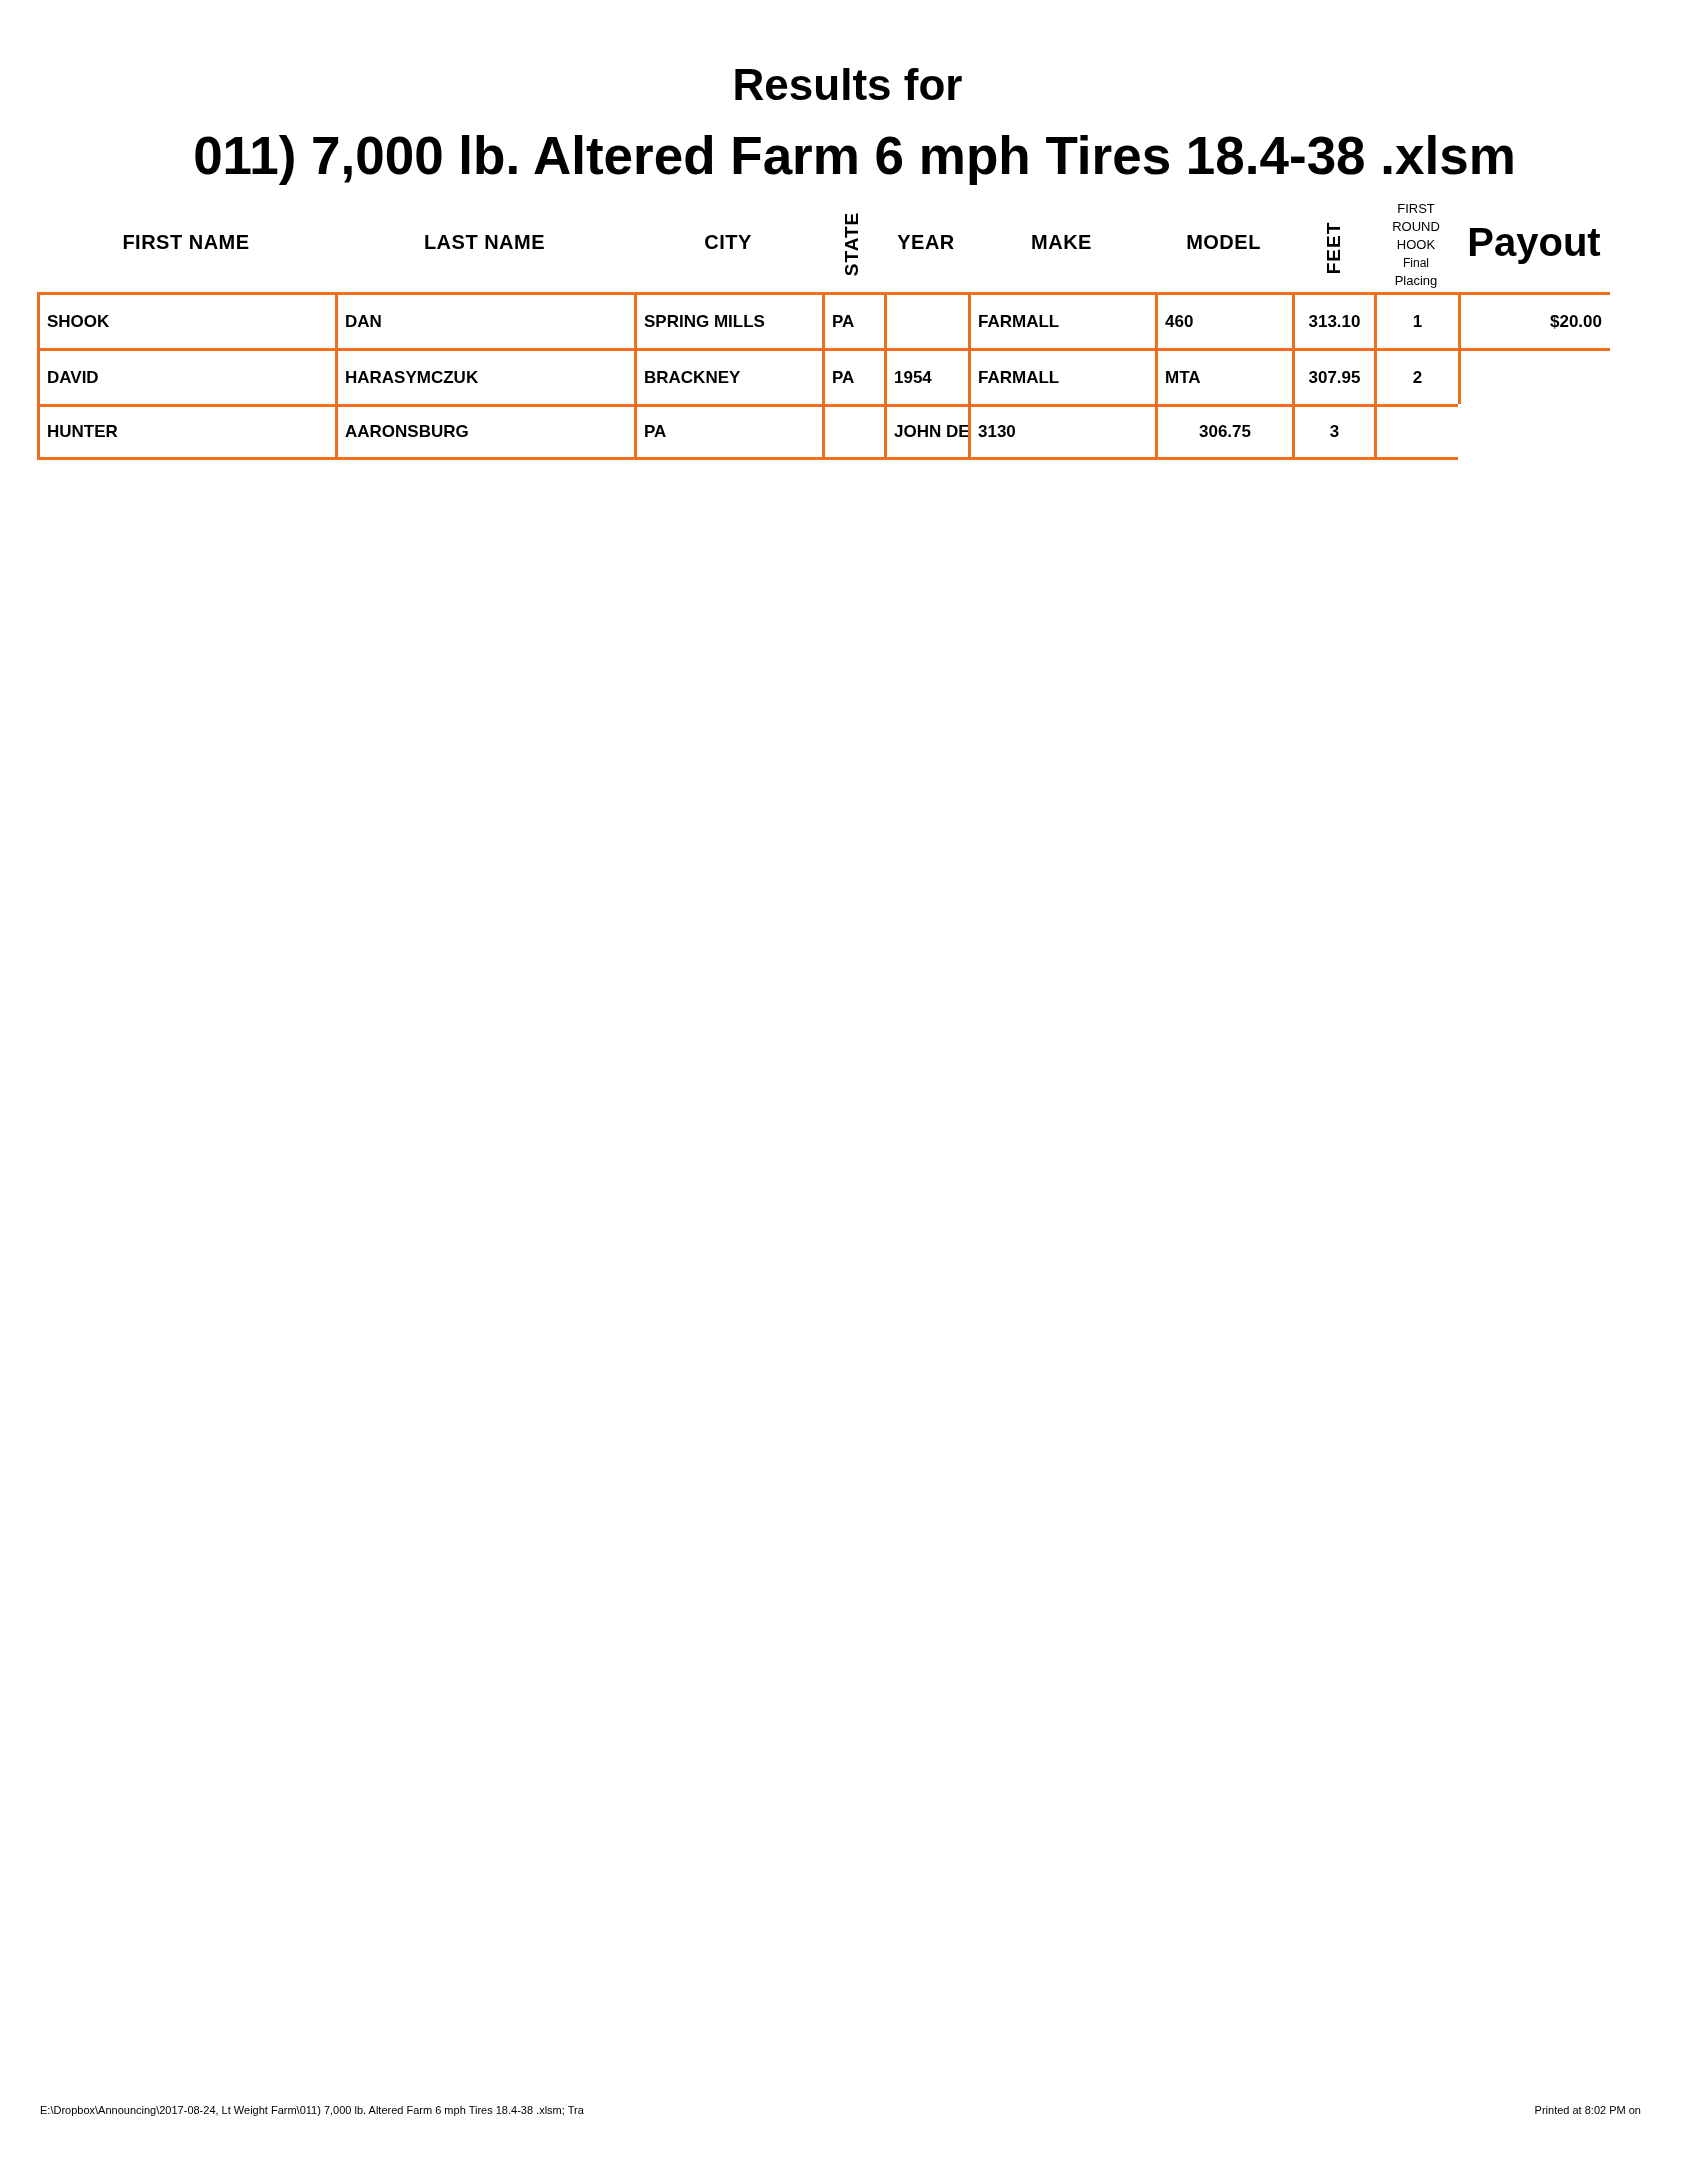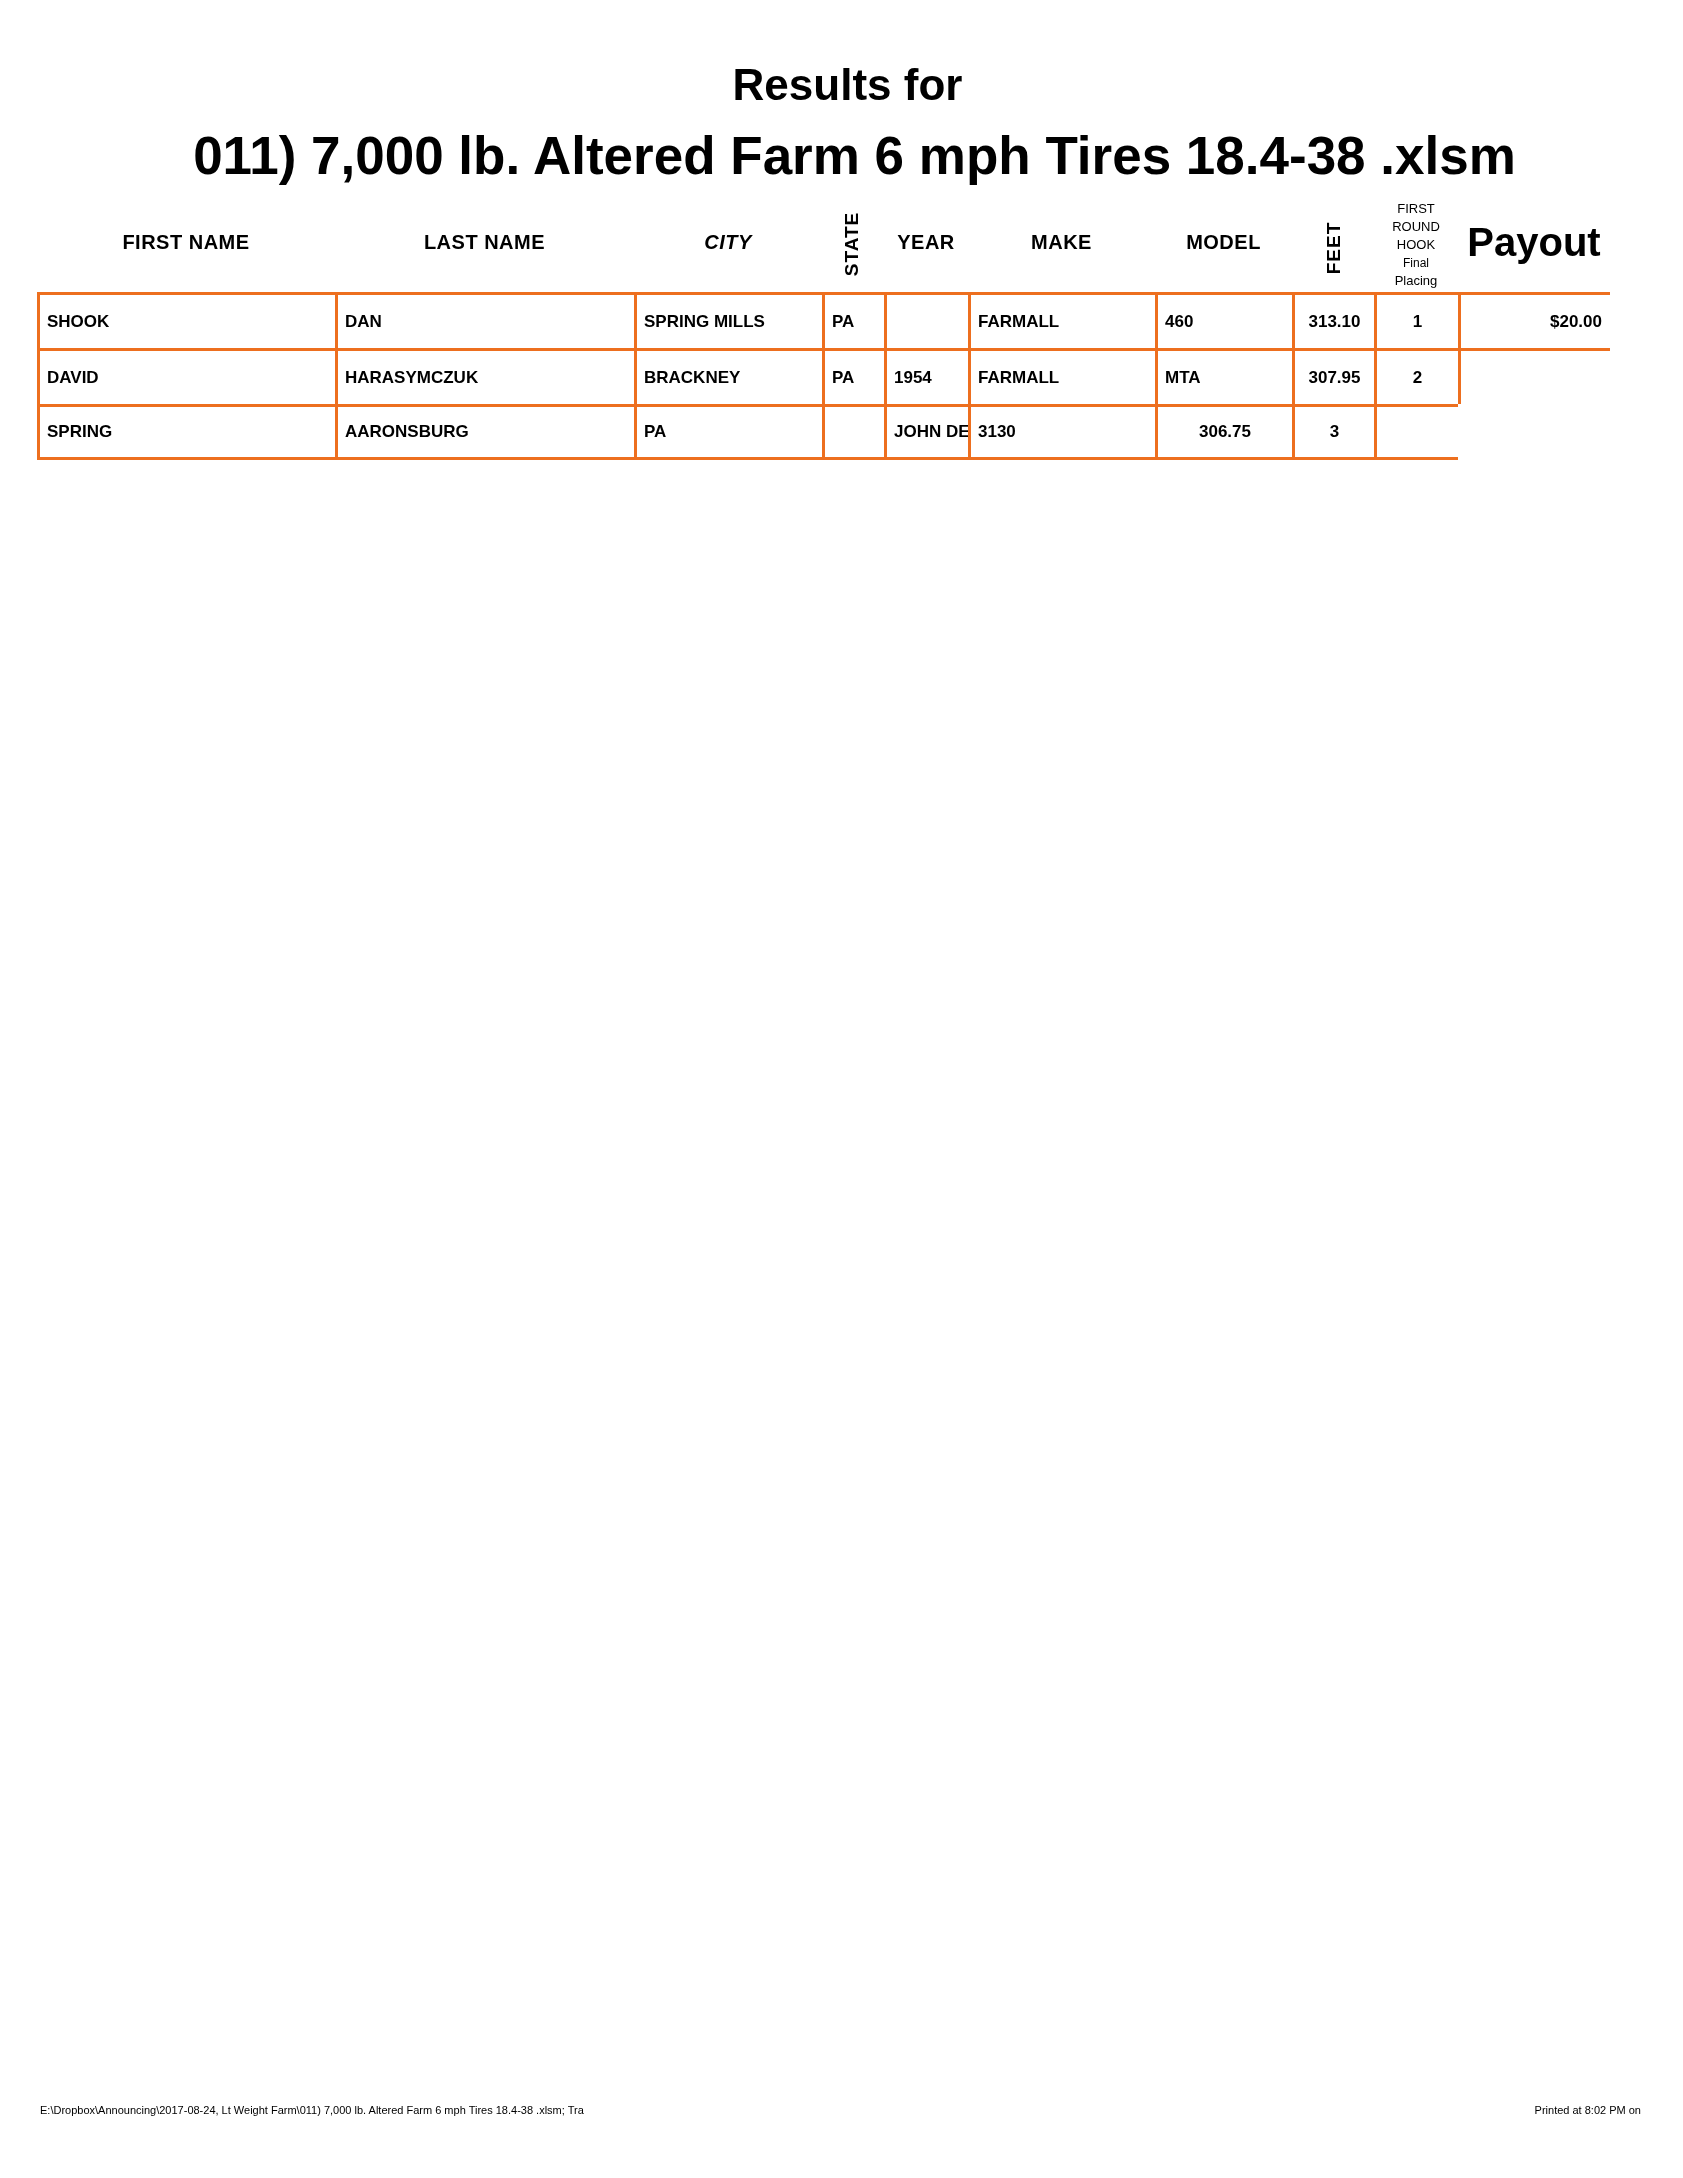--- a/index.html
+++ b/index.html
@@ -66,21 +66,21 @@
   }
 </style>
 </head>
 <body>
 
 <div class="title1">Results for</div>
 <div class="title2">011) 7,000 lb. Altered Farm 6 mph Tires 18.4-38 .xlsm</div>
 
 <div class="hdr" style="left:37px;width:298px;">FIRST NAME</div>
 <div class="hdr" style="left:335px;width:299px;">LAST NAME</div>
-<div class="hdr" style="left:634px;width:188px;font-style:italic;">CITY</div>
+<div class="hdr" style="left:634px;width:188px;">CITY</div>
 <div class="rot" style="left:852px;top:244px;">STATE</div>
 <div class="hdr" style="left:884px;width:84px;">YEAR</div>
 <div class="hdr" style="left:968px;width:187px;">MAKE</div>
 <div class="hdr" style="left:1155px;width:137px;">MODEL</div>
 <div class="rot" style="left:1334px;top:248px;">FEET</div>
 <div class="hookhdr">
   <span>FIRST</span>
   <span>ROUND</span>
   <span>HOOK</span>
   <span class="small">Final</span>
@@ -105,21 +105,21 @@
   <div class="cell al">HARASYMCZUK</div>
   <div class="cell al">BRACKNEY</div>
   <div class="cell al">PA</div>
   <div class="cell al">1954</div>
   <div class="cell al">FARMALL</div>
   <div class="cell al">MTA</div>
   <div class="cell ac">307.95</div>
   <div class="cell ac">2</div>
   <div class="cell ar"></div>
 
-  <div class="cell al rlast">SPRING</div>
+  <div class="cell al rlast">HUNTER</div>
   <div class="cell al rlast">AARONSBURG</div>
   <div class="cell al rlast">PA</div>
   <div class="cell al rlast"></div>
   <div class="cell al rlast">JOHN DEERE</div>
   <div class="cell al rlast">3130</div>
   <div class="cell ac rlast">306.75</div>
   <div class="cell ac rlast">3</div>
   <div class="cell ar rlast"></div>
 </div>
 

